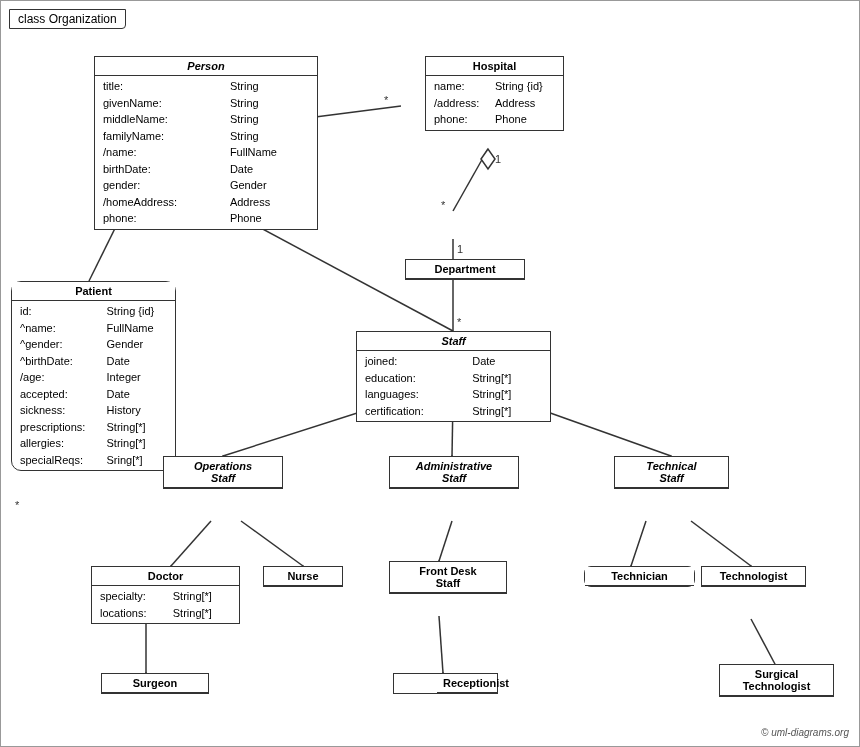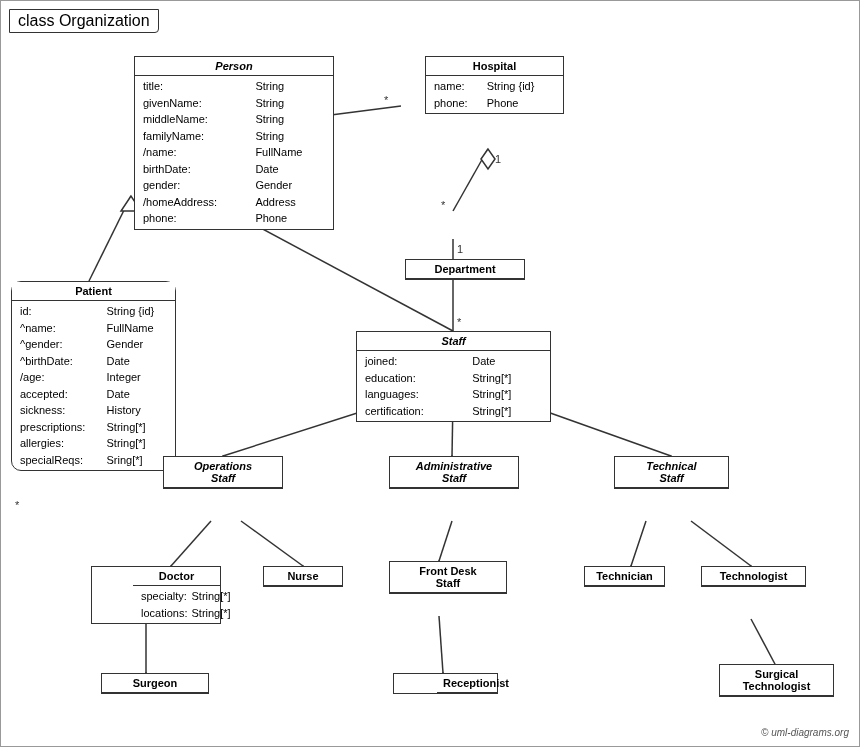--- a/index.html
+++ b/index.html
@@ -46,21 +46,21 @@
     .class-body td {
       padding: 0 2px;
       white-space: nowrap;
     }
     .diagram-title {
       position: absolute;
       top: 8px;
       left: 8px;
       border: 1.5px solid #333;
       padding: 2px 8px;
-      font-size: 16px;
+      font-size: 12px;
       background: #fff;
       border-radius: 0 0 4px 0;
     }
     .copyright {
       position: absolute;
       bottom: 8px;
       right: 10px;
       font-size: 10px;
       color: #555;
       font-style: italic;
@@ -134,21 +134,21 @@
 
     <line x1="438" y1="615" x2="442" y2="672" stroke="#333" stroke-width="1.5"></line>
     <polygon points="442,672 432,685 452,685" fill="white" stroke="#333" stroke-width="1.5"></polygon>
 
     <line x1="750" y1="618" x2="775" y2="665" stroke="#333" stroke-width="1.5"></line>
     <polygon points="775,665 765,678 785,678" fill="white" stroke="#333" stroke-width="1.5"></polygon>
 
     <text x="14" y="508" font-size="11" fill="#333">*</text>
   </svg>
 
-  <div class="class-box" style="left:93px; top:55px; width:200px;margin-left:40px;">
+  <div class="class-box" style="left:93px; top:55px; width:224px;">
     <div class="class-header italic">Person</div>
     <div class="class-body">
       <table>
         <tbody>
             <tr>
               <td>title:</td>
               <td>String</td>
             </tr>
         <tr>
               <td>givenName:</td>
@@ -190,20 +190,24 @@
   <div class="class-box" style="left:424px; top:55px; width:139px;">
     <div class="class-header">Hospital</div>
     <div class="class-body">
       <table>
         <tbody>
             <tr>
               <td>name:</td>
               <td>String {id}</td>
             </tr>
         <tr>
+              <td>/address:</td>
+              <td>Address</td>
+            </tr>
+        <tr>
               <td>phone:</td>
               <td>Phone</td>
             </tr>
       </tbody>
         </table>
     </div>
   </div>
 
   <div class="class-box" style="left:10px; top:280px; width:165px;border-radius:10px;">
     <div class="class-header">Patient</div>
@@ -290,21 +294,21 @@
   </div>
 
   <div class="class-box" style="left:388px; top:455px; width:130px; text-align:center;">
     <div class="class-header italic" style="font-style:italic;">Administrative<br>Staff</div>
   </div>
 
   <div class="class-box" style="left:613px; top:455px; width:115px; text-align:center;">
     <div class="class-header italic" style="font-style:italic;">Technical<br>Staff</div>
   </div>
 
-  <div class="class-box" style="left:90px; top:565px; width:130px;padding-left:41px;">
+  <div class="class-box" style="left:90px; top:565px; width:149px;">
     <div class="class-header">Doctor</div>
     <div class="class-body">
       <table>
         <tbody>
             <tr>
               <td>specialty:</td>
               <td>String[*]</td>
             </tr>
         <tr>
               <td>locations:</td>
@@ -316,21 +320,21 @@
   </div>
 
   <div class="class-box" style="left:262px; top:565px; width:80px;">
     <div class="class-header">Nurse</div>
   </div>
 
   <div class="class-box" style="left:388px; top:560px; width:118px; text-align:center;">
     <div class="class-header">Front Desk<br>Staff</div>
   </div>
 
-  <div class="class-box" style="left:583px; top:565px; width:81px;">
+  <div class="class-box" style="left:583px; top:565px; width:111px;border-radius:7px;">
     <div class="class-header">Technician</div>
   </div>
 
   <div class="class-box" style="left:700px; top:565px; width:105px;">
     <div class="class-header">Technologist</div>
   </div>
 
   <div class="class-box" style="left:100px; top:672px; width:108px;">
     <div class="class-header">Surgeon</div>
   </div>

